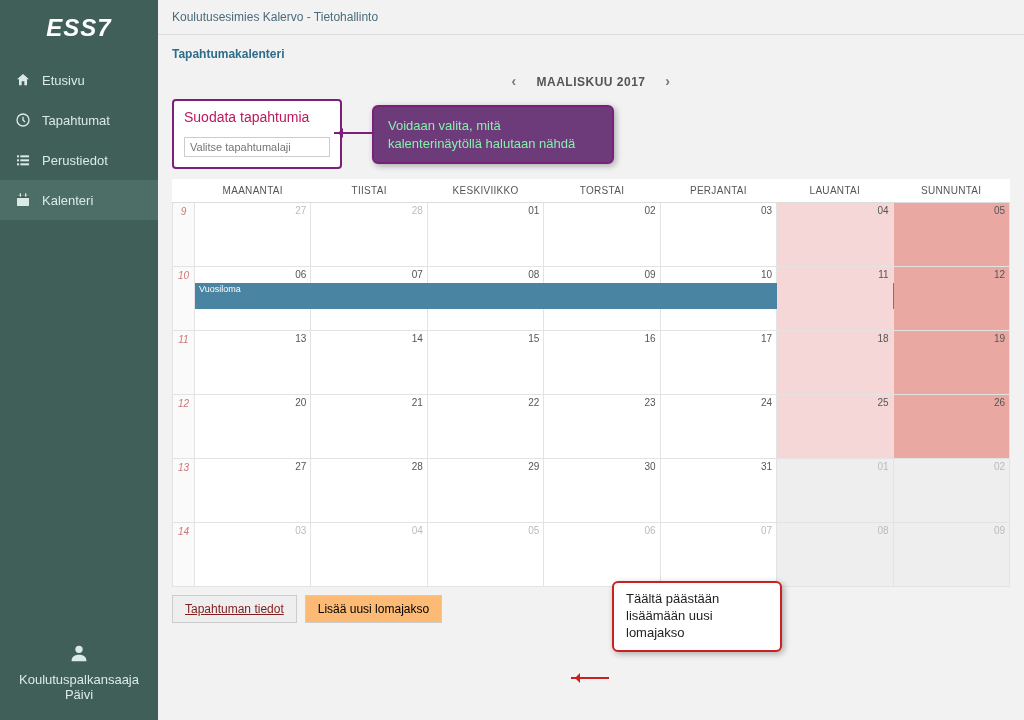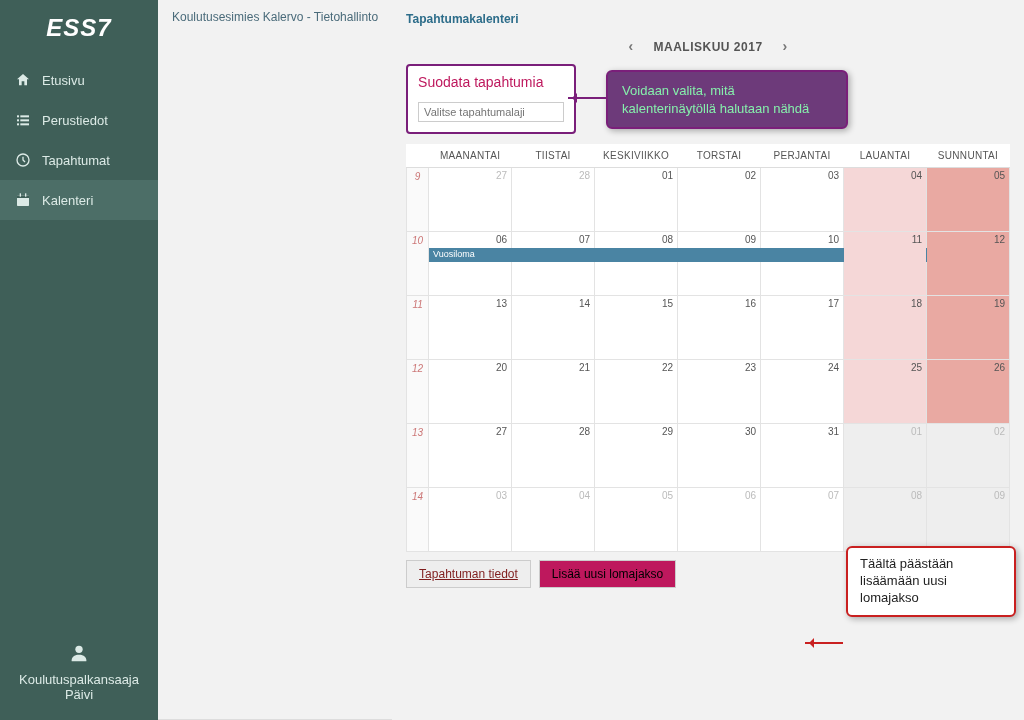--- a/index.html
+++ b/index.html
@@ -6,21 +6,21 @@
   body { font-family: Arial, sans-serif; font-size: 13px; background: #e8e8e8; color: #333; width: 1024px; height: 720px; overflow: hidden; }
   .app { display: flex; height: 720px; border-radius: 16px; }
   .sidebar { width: 158px; background: #3f5f58; color: #dceae6; display: flex; flex-direction: column; }
   .logo { font-size: 24px; font-weight: bold; text-align: center; padding: 14px 0 18px; color: #fff; letter-spacing: 1px; font-style: italic; }
   .nav { flex: 1; }
   .nav-item { display: flex; align-items: center; padding: 12px 14px; cursor: pointer; font-size: 13px; }
   .nav-item .nav-icon { width: 18px; margin-right: 10px; display: inline-flex; align-items: center; justify-content: center; }
   .nav-item.active { background: #4c6e67; }
   .user-block { text-align: center; padding: 14px 6px 18px; font-size: 13px; }
   .user-block .avatar { display: inline-flex; align-items: center; justify-content: center; width: 26px; height: 26px; border-radius: 50%; background: transparent; margin-bottom: 6px; }
-  .main { flex: 1; display: flex; flex-direction: row; background: #f2f2f2; position: relative; }
+  .main { flex: 1; display: flex; flex-direction: column; background: #f2f2f2; position: relative; }
   .topbar { padding: 10px 14px; font-size: 12px; color: #4a6b7a; border-bottom: 1px solid #ddd; background: #f2f2f2; }
   .content { padding: 8px 14px 14px; flex:1; overflow: hidden; position: relative; }
   .page-title { color: #2d6d8a; font-weight: bold; font-size: 12px; margin: 4px 0 12px; }
   .month-nav { text-align: center; font-size: 12px; color: #555; font-weight: bold; margin: 6px 0 10px; letter-spacing: 0.5px; }
   .month-nav span { margin: 0 8px; }
   .chev { cursor: pointer; user-select: none; font-size: 14px; color: #777; display:inline-block; }
   .filter-box { border: 2px solid #7a1f7a; border-radius: 4px; padding: 8px 10px 10px; width: 170px; background: #fff; }
   .filter-box .ftitle { font-size: 14px; color: #be185d; margin-bottom: 12px; }
   .filter-box input { width: 100%; border: 1px solid #ccc; padding: 3px 5px; font-size: 11px; color: #888; }
   .callout-purple { position: absolute; border: 2px solid #7a1f7a; border-radius: 6px; background: #6d3a7a; color: #86efac; padding: 10px 14px; font-size: 13px; box-shadow: 2px 2px 6px rgba(0,0,0,0.3); line-height: 1.35; }
@@ -32,62 +32,62 @@
   .cal-wrap { margin-top: 10px; }
   table.cal { width: 100%; border-collapse: collapse; table-layout: fixed; background: #fff; }
   table.cal th { font-size: 10px; font-weight: normal; color: #555; padding: 6px 4px; text-align: center; border-bottom:1px solid #ddd; letter-spacing:0.3px; }
   table.cal td { border: 1px solid #e3e3e3; height: 64px; vertical-align: top; position: relative; font-size: 10px; }
   .wk { width: 22px; background: #fafafa; text-align: center; font-size: 10px; color: #c77; font-style: italic; padding-top: 3px; }
   .daynum { position: absolute; top: 2px; right: 4px; font-size: 10px; color: #555; }
   td.other .daynum { color: #bbb; }
   td.sat { background: #f5d7d7; }
   td.sun { background: #e9a9a2; }
   td.other.sat, td.other.sun { background: #eee; }
-  .event-bar { position: absolute; top: 16px; left: 0; right: 0; height: 14px; background: #4a84a3; color: #fff; font-size: 9px; padding: 1px 4px; white-space: nowrap; }
+  .event-bar { position: absolute; top: 16px; left: 0; right: 0; height: 26px; background: #4a84a3; color: #fff; font-size: 9px; padding: 1px 4px; white-space: nowrap; }
   .footer-btns { display: flex; gap: 8px; padding: 8px 0 4px; }
-  .btn { border: 1px solid #ccc; padding: 6px 12px; font-size: 12px; background: #be185d; cursor: pointer; }
+  .btn { border: 1px solid #ccc; padding: 6px 12px; font-size: 12px; background: #fdba74; cursor: pointer; }
   .btn.disabled { color: #7f1d1d; background: #eee; cursor: default; text-decoration: underline; }
 </style>
 </head>
 <body>
 
 <div class="app">
   <aside class="sidebar">
     <div class="logo">ESS7</div>
     <nav class="nav" id="nav">
         <div class="nav-item">
           <span class="nav-icon">
             <svg width="16" height="16" viewBox="0 0 24 24" fill="#dceae6">
               <path d="M12 3l9 8h-3v9h-4v-6H10v6H6v-9H3z"></path>
             </svg>
           </span>
           <span>Etusivu</span>
+        </div>
+        <div class="nav-item">
+          <span class="nav-icon">
+            <svg width="16" height="16" viewBox="0 0 24 24" fill="none" stroke="#dceae6" stroke-width="2">
+              <circle cx="12" cy="12" r="9"></circle>
+              <path d="M12 7v5l3 3"></path>
+            </svg>
+          </span>
+          <span>Tapahtumat</span>
         </div>
         <div class="nav-item">
           <span class="nav-icon">
             <svg width="16" height="16" viewBox="0 0 24 24" fill="#dceae6">
               <rect x="3" y="5" width="3" height="3"></rect>
               <rect x="8" y="5" width="13" height="3"></rect>
               <rect x="3" y="11" width="3" height="3"></rect>
               <rect x="8" y="11" width="13" height="3"></rect>
               <rect x="3" y="17" width="3" height="3"></rect>
               <rect x="8" y="17" width="13" height="3"></rect>
             </svg>
           </span>
           <span>Perustiedot</span>
         </div>
-        <div class="nav-item">
-          <span class="nav-icon">
-            <svg width="16" height="16" viewBox="0 0 24 24" fill="none" stroke="#dceae6" stroke-width="2">
-              <circle cx="12" cy="12" r="9"></circle>
-              <path d="M12 7v5l3 3"></path>
-            </svg>
-          </span>
-          <span>Tapahtumat</span>
-        </div>
         <div class="nav-item active">
           <span class="nav-icon">
             <svg width="16" height="16" viewBox="0 0 24 24" fill="#dceae6">
               <rect x="3" y="5" width="18" height="16" rx="1"></rect>
               <rect x="3" y="5" width="18" height="4" fill="#3f5f58"></rect>
               <rect x="7" y="2" width="2" height="5"></rect>
               <rect x="15" y="2" width="2" height="5"></rect>
             </svg>
           </span>
           <span>Kalenteri</span>

